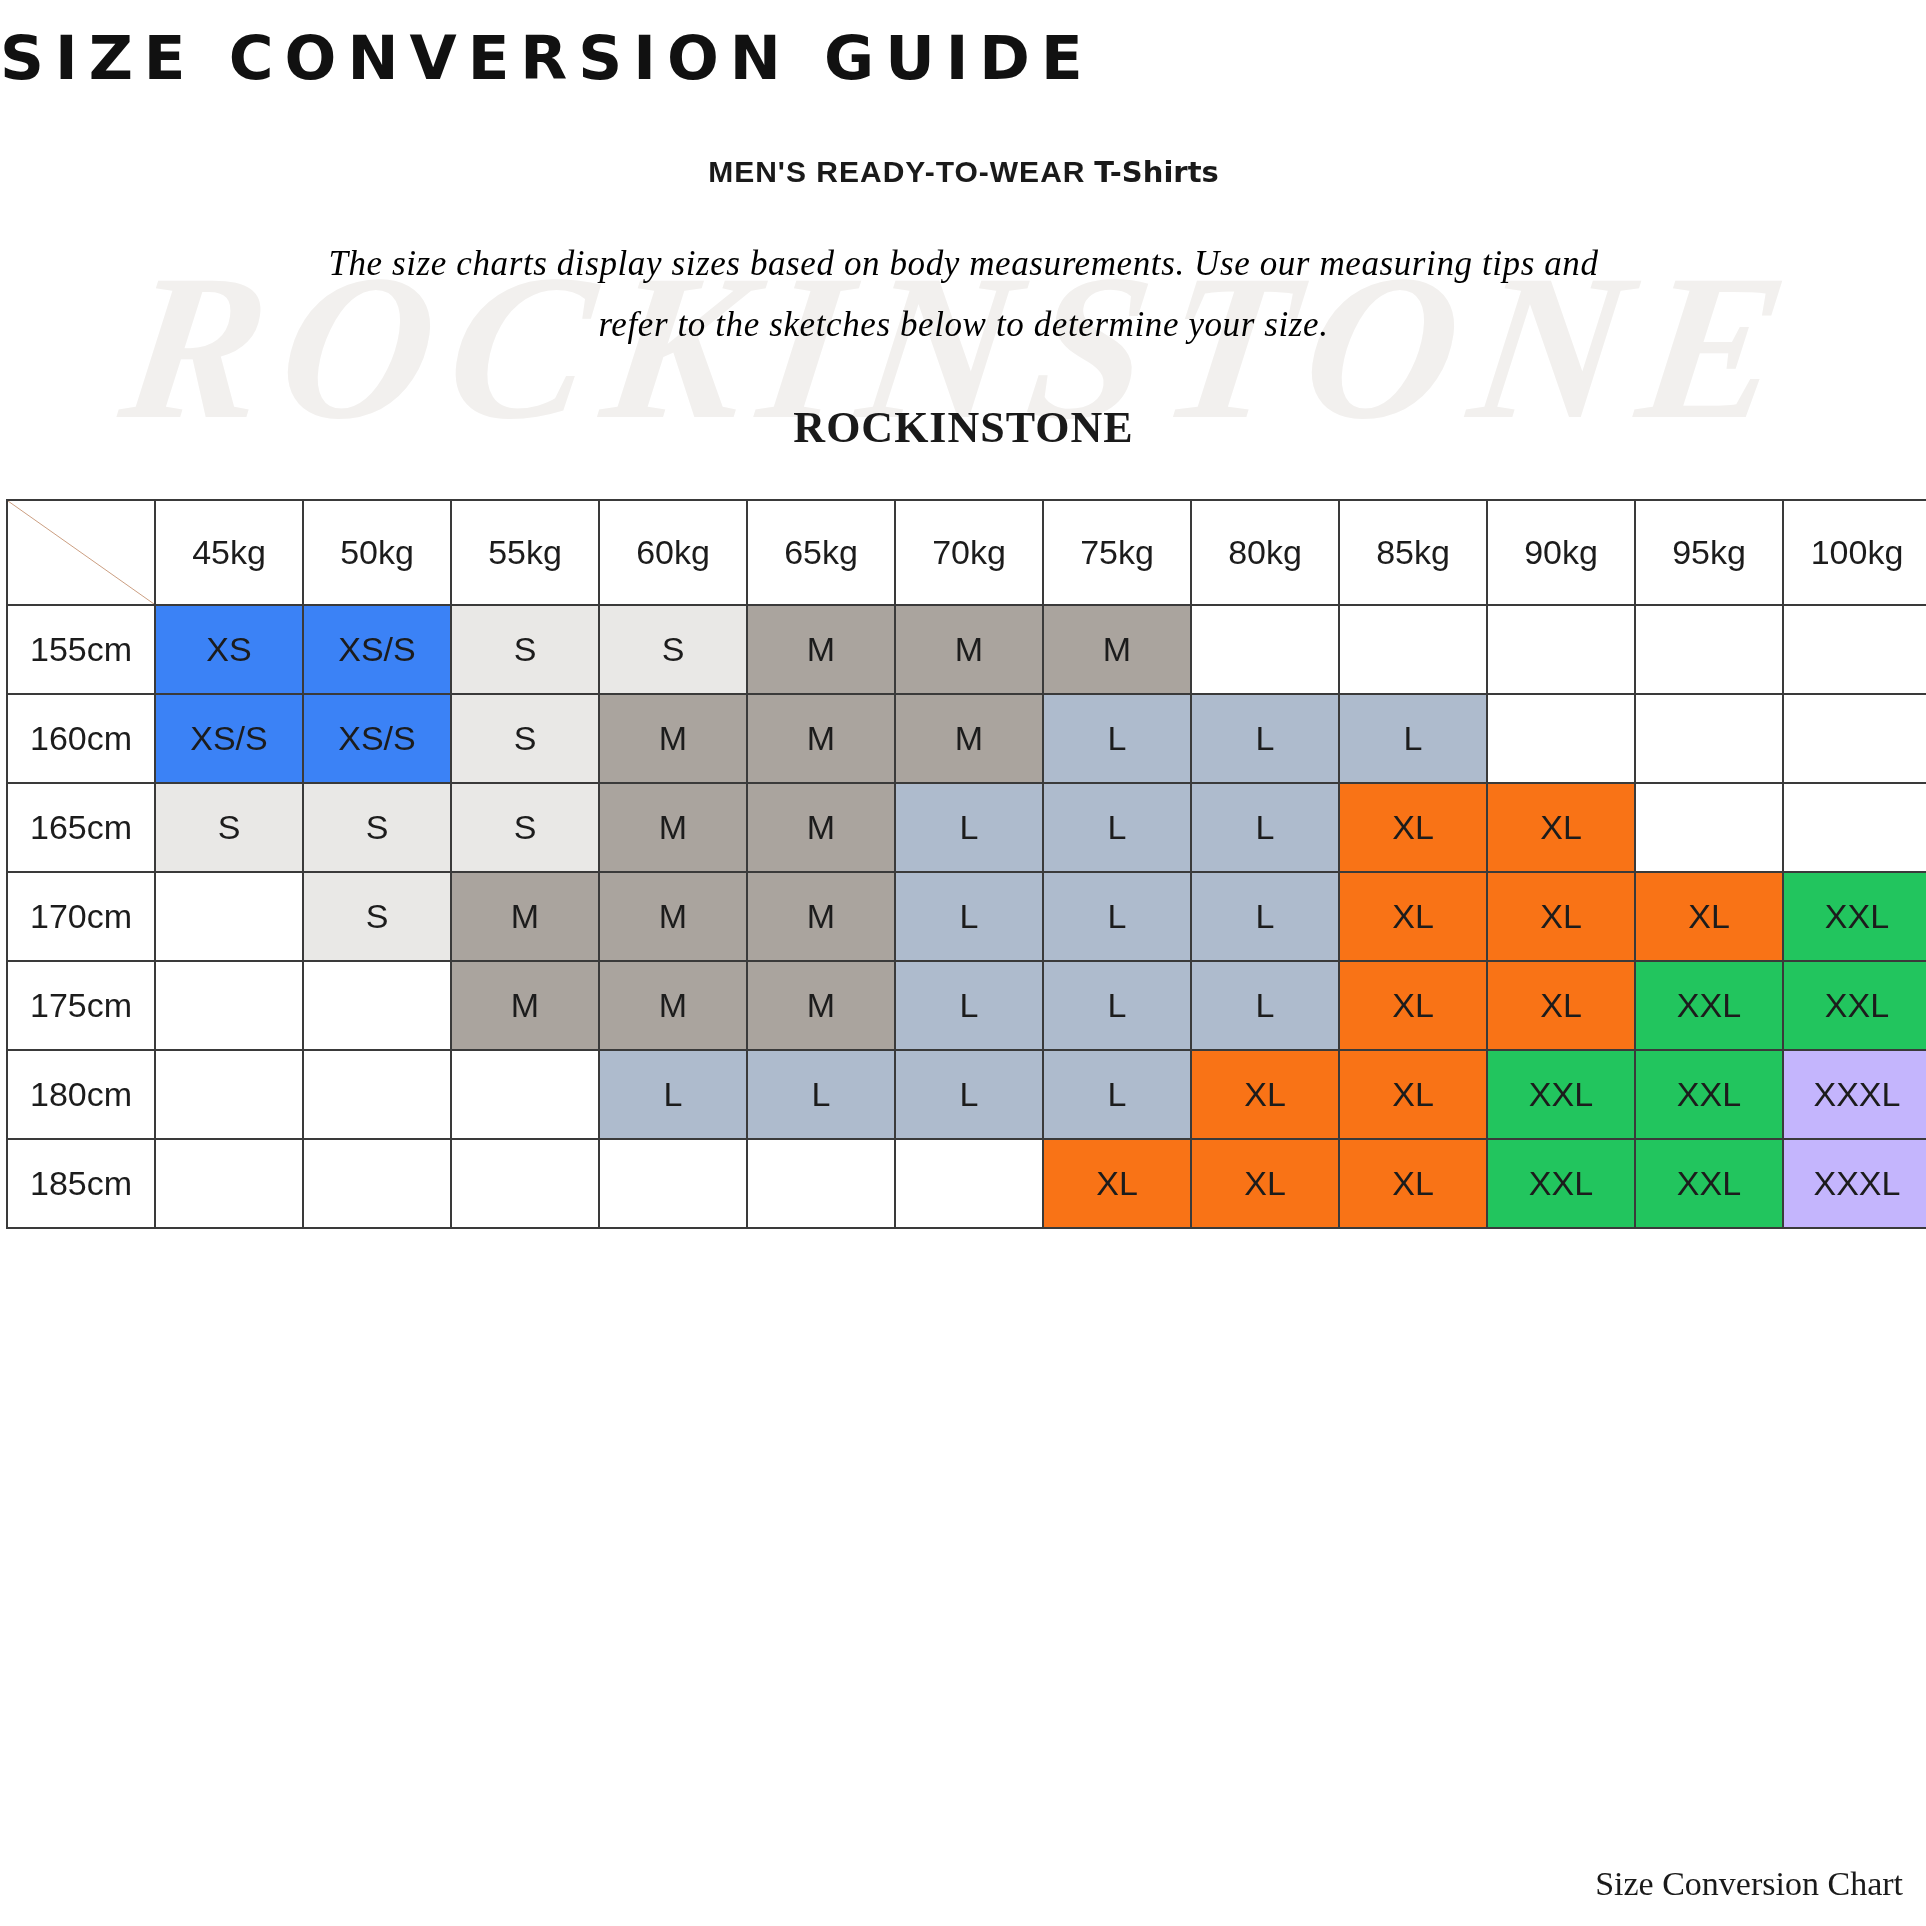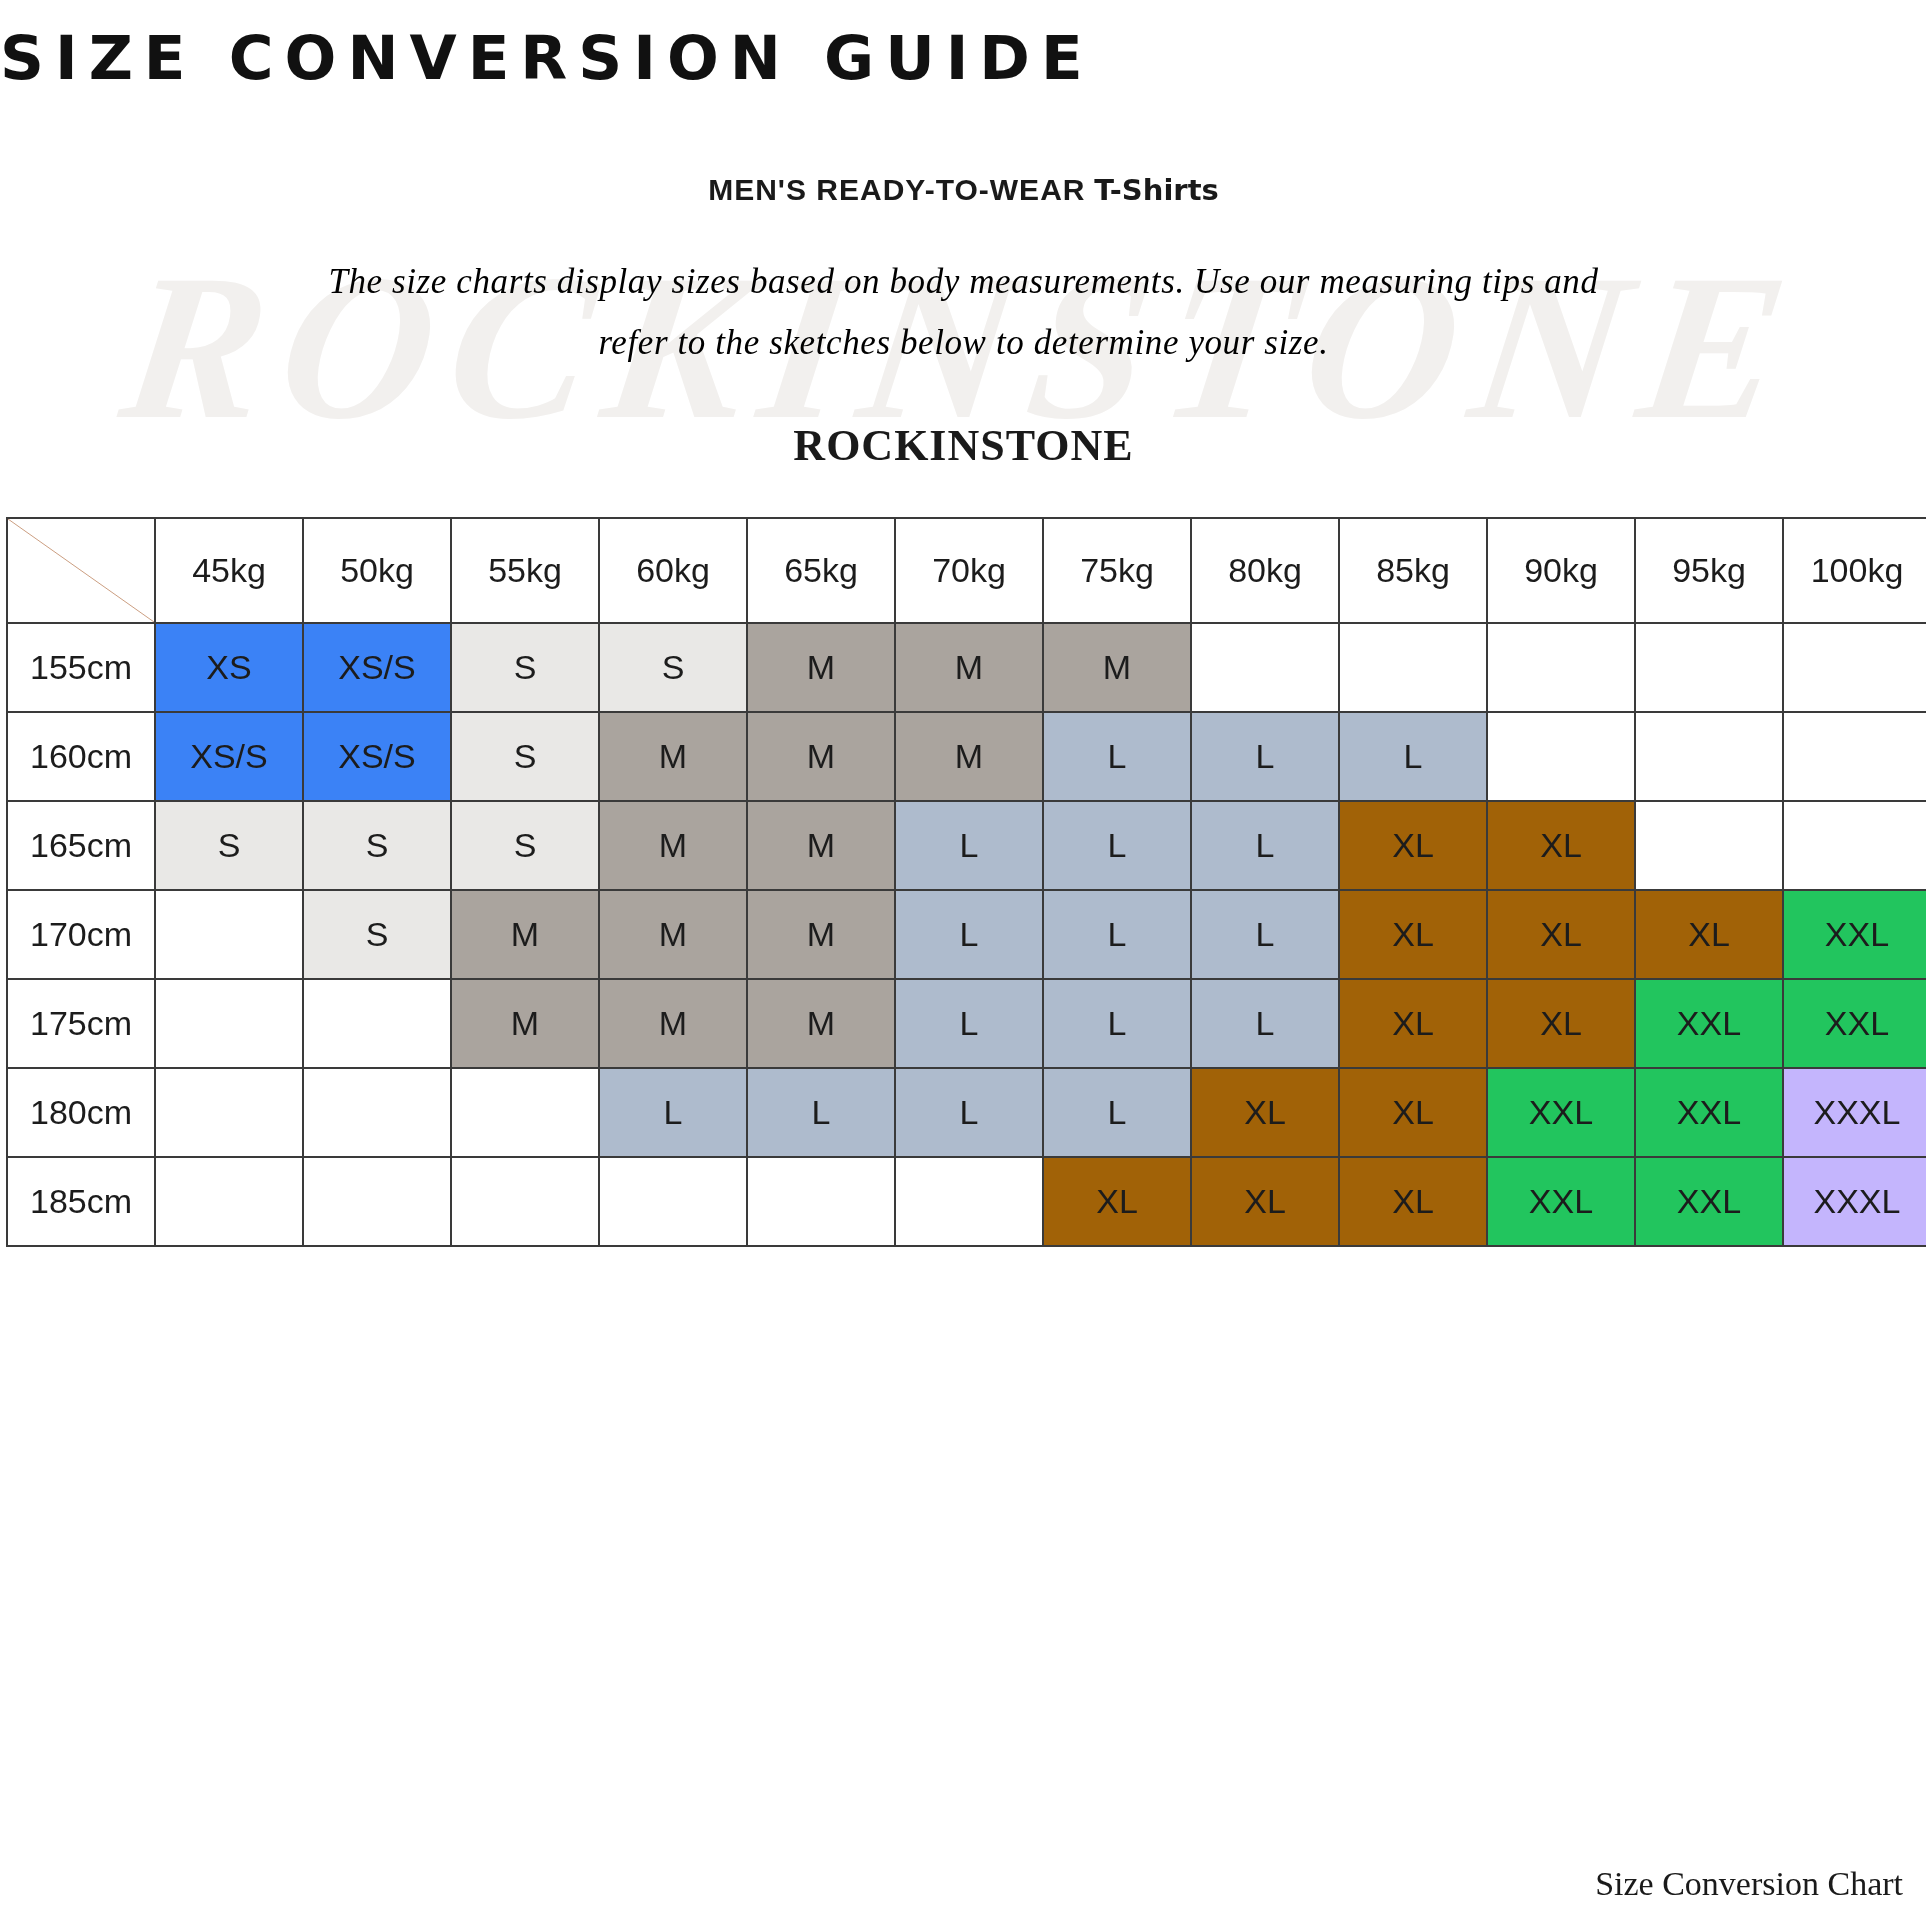--- a/index.html
+++ b/index.html
@@ -41,21 +41,21 @@
     text-align: left;
     font-size: 61px;
     font-weight: bold;
     letter-spacing: 11px;
     margin-top: 22px;
     font-family: "DejaVu Sans", sans-serif;
     color: #111;
   }
   .subtitle {
     text-align: center;
-    margin-top: 80px;
+    margin-top: 62px;
     font-size: 30px;
     font-weight: bold;
     letter-spacing: 0.5px;
   }
   .subtitle .cat {
     letter-spacing: 1px;
   }
   .subtitle .item {
     letter-spacing: 0px;
     font-family: "DejaVu Sans", sans-serif;
@@ -113,21 +113,21 @@
     height: 100%;
   }
   .row-head {
     font-size: 36px;
   }
   .c-empty { background: #ffffff; }
   .c-xs    { background: #3b82f6; }
   .c-s     { background: #e9e8e6; }
   .c-m     { background: #aaa49e; }
   .c-l     { background: #aebbcd; }
-  .c-xl    { background: #a16207; }
+  .c-xl    { background: #f97316; }
   .c-xxl   { background: #22c55e; }
   .c-xxxl  { background: #c4b5fd; }
   .footer {
     position: absolute;
     right: 24px;
     bottom: 24px;
     font-family: Liberation Serif, serif;
     font-size: 34px;
     color: #1a1a1a;
     z-index: 3;

